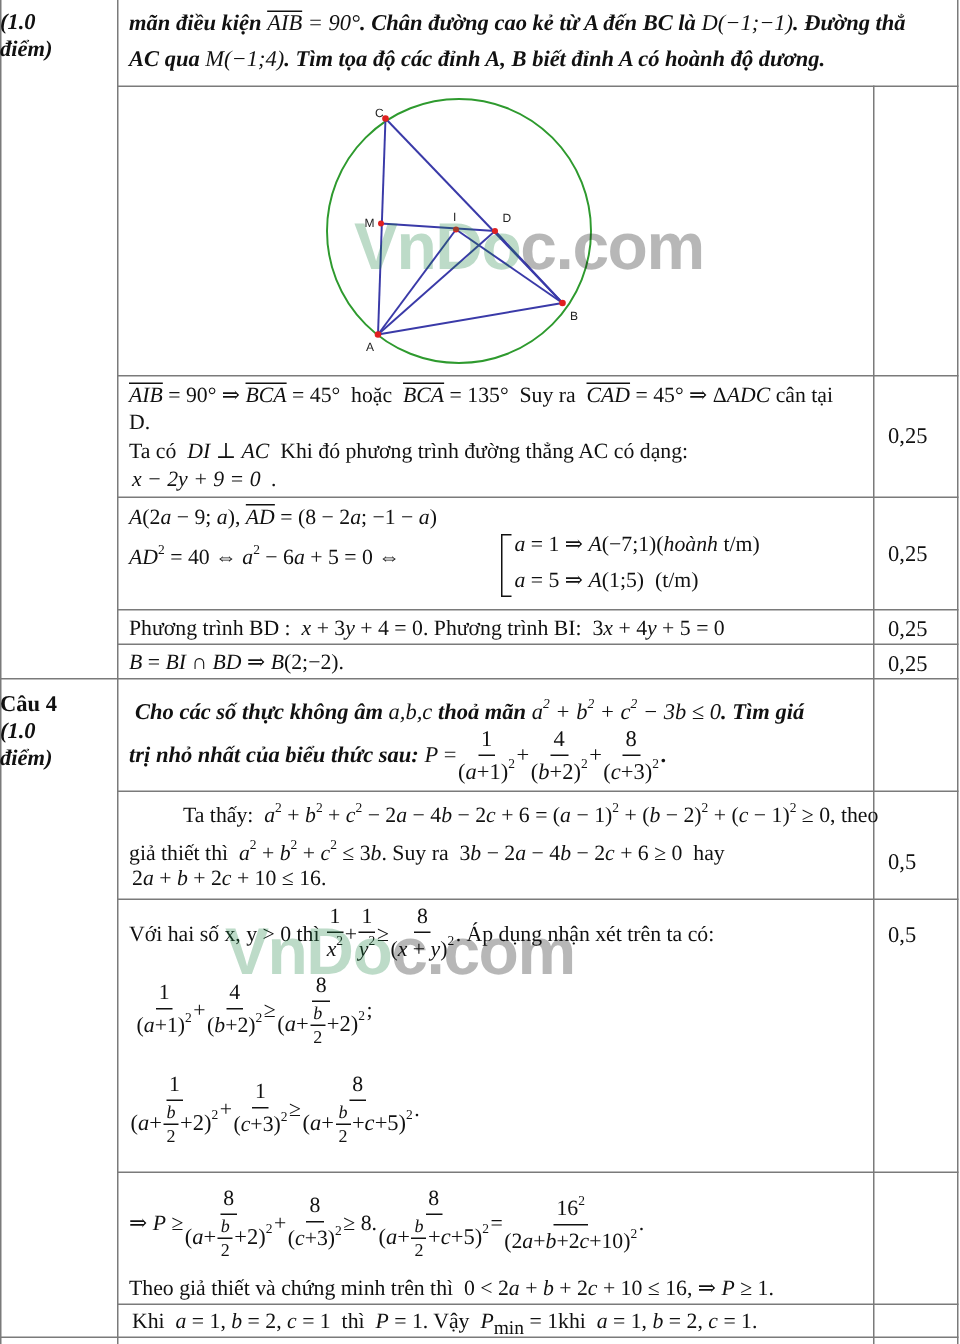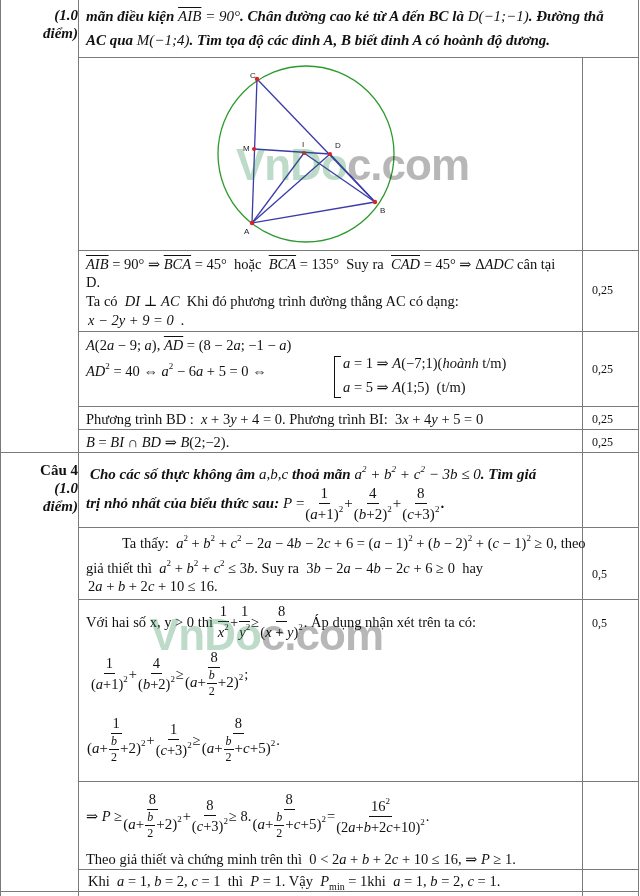--- a/index.html
+++ b/index.html
@@ -4,31 +4,31 @@
 <style>
   html, body { margin:0; padding:0; background:#ffffff; }
   body { width:640px; height:896px; position:relative; overflow:hidden;
          font-family:"Liberation Serif", "DejaVu Serif", serif; color:#111; font-size:14.5px; }
   .v { position:absolute; background:#7a7a7a; width:1px; }
   .h { position:absolute; background:#7a7a7a; height:1px; }
   .t { position:absolute; white-space:nowrap; line-height:1; }
   .bi { font-weight:bold; font-style:italic; }
   .i { font-style:italic; }
   .b { font-weight:bold; }
-  .ctr { text-align:right; }
+  .ctr { text-align:left; }
   .frac { display:inline-flex; flex-direction:column; align-items:center; vertical-align:middle; margin:0 1px; }
   .frac > .n { border-bottom:1px solid #111; padding:0 2px 1px; line-height:1.1; }
   .frac > .d { padding-top:1px; line-height:1.1; }
   .sup { font-size:9px; vertical-align:7px; }
-  .sub { font-size:10px; vertical-align:-4px; }
+  .sub { font-size:13px; vertical-align:-4px; }
   .watermark { position:absolute; font-family:"Liberation Sans", sans-serif; font-weight:bold;
                font-size:44px; letter-spacing:-1px; opacity:0.28; pointer-events:none; }
   .wm-a { color:#15803d; }
   .wm-b { color:#000000; }
-  .score { font-size:12px; }
+  .score { font-size:15px; }
   .over { text-decoration:overline; }
 </style>
 </head>
 <body>
 
 <div class="v" style="left:0;top:0;height:896px;"></div>
 <div class="v" style="left:78px;top:0;height:896px;"></div>
 <div class="v" style="left:582px;top:57px;height:839px;"></div>
 <div class="v" style="left:638px;top:0;height:896px;"></div>
 

